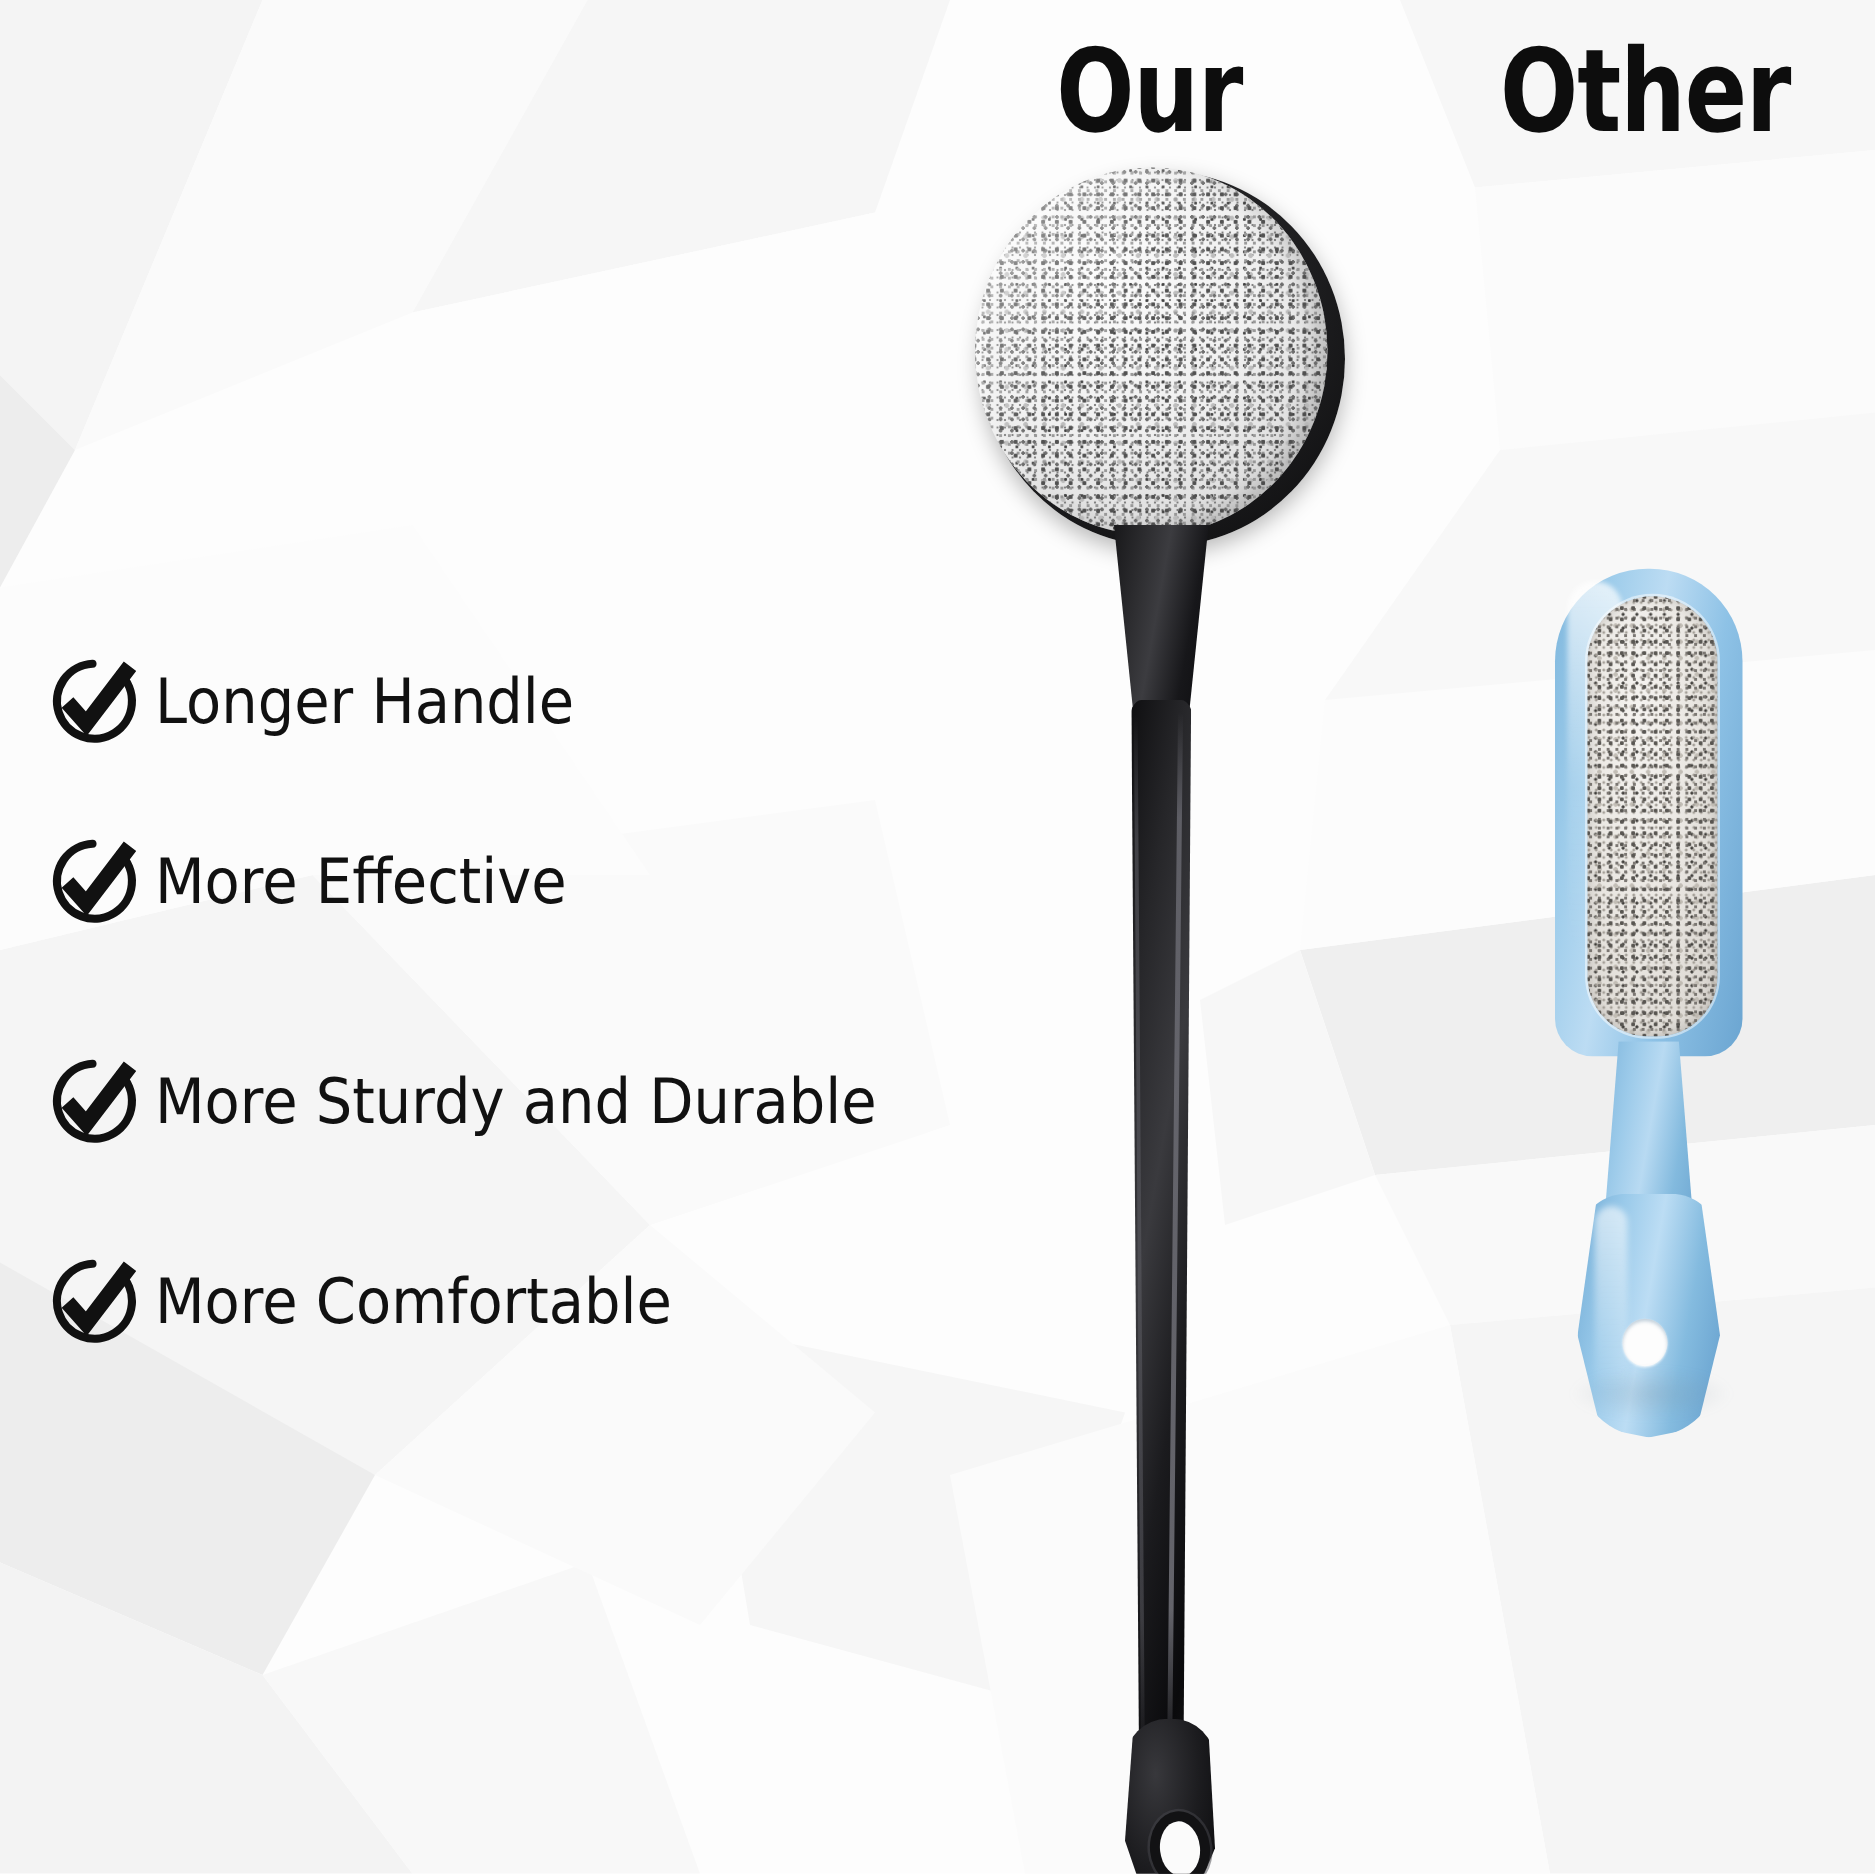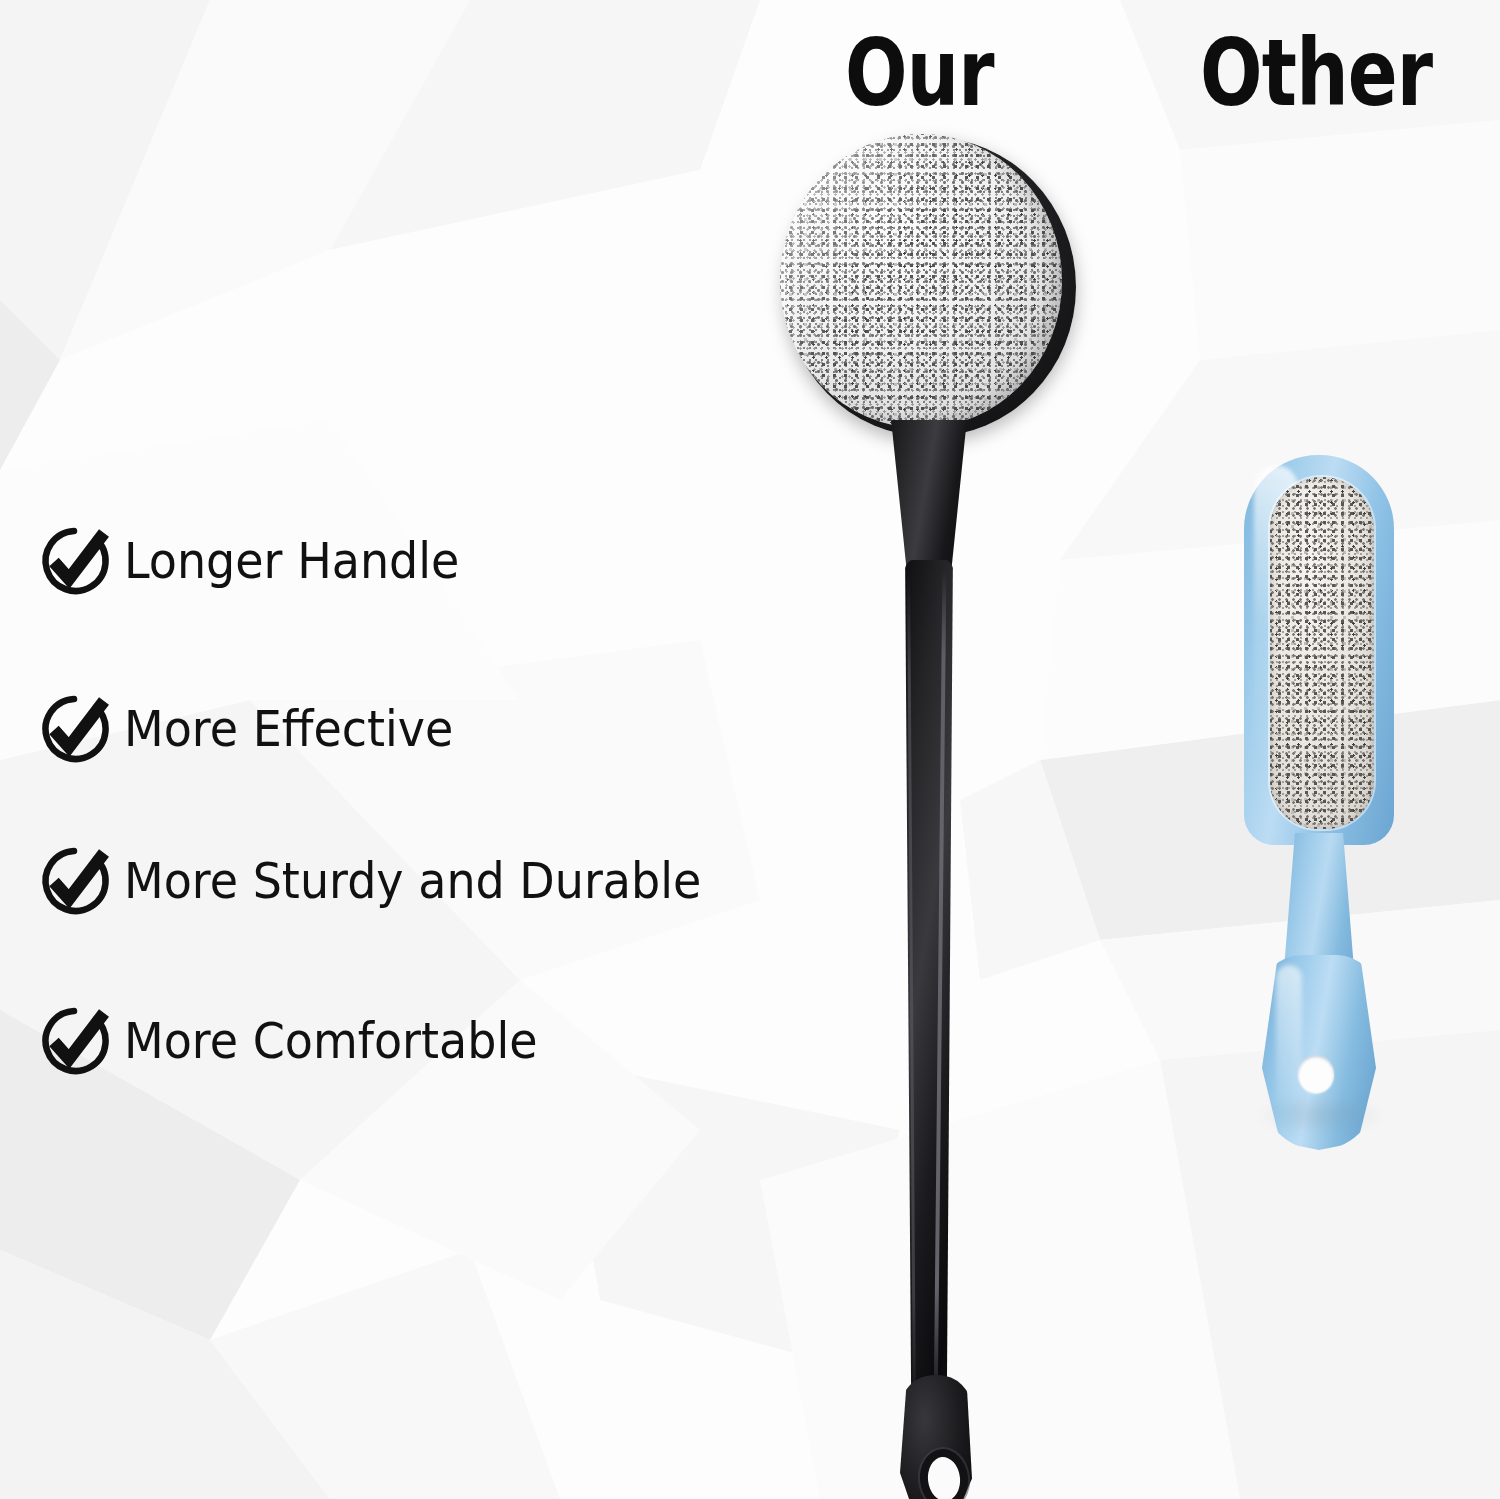--- a/index.html
+++ b/index.html
@@ -221,21 +221,21 @@
     <div class="feat" style="top:0px;justify-content:space-between;">
       <span class="ck">
         <svg width="80" height="80" viewBox="0 0 80 80">
           <path d="M62 18 A30 30 0 1 1 40 10" fill="none" stroke="#111" stroke-width="6.5" stroke-linecap="round"></path>
           <path d="M20 41 L35 58 L70 12" fill="none" stroke="#111" stroke-width="12.5" stroke-linecap="butt" stroke-linejoin="miter"></path>
         </svg>
       </span>
       <span class="lbl">Longer Handle</span>
     </div>
 
-    <div class="feat" style="top:168px;">
+    <div class="feat" style="top:144px;">
       <span class="ck">
         <svg width="80" height="80" viewBox="0 0 80 80">
           <path d="M62 18 A30 30 0 1 1 40 10" fill="none" stroke="#111" stroke-width="6.5" stroke-linecap="round"></path>
           <path d="M20 41 L35 58 L70 12" fill="none" stroke="#111" stroke-width="12.5" stroke-linecap="butt" stroke-linejoin="miter"></path>
         </svg>
       </span>
       <span class="lbl">More Effective</span>
     </div>
 
     <div class="feat" style="top:320px;align-items:center;">

